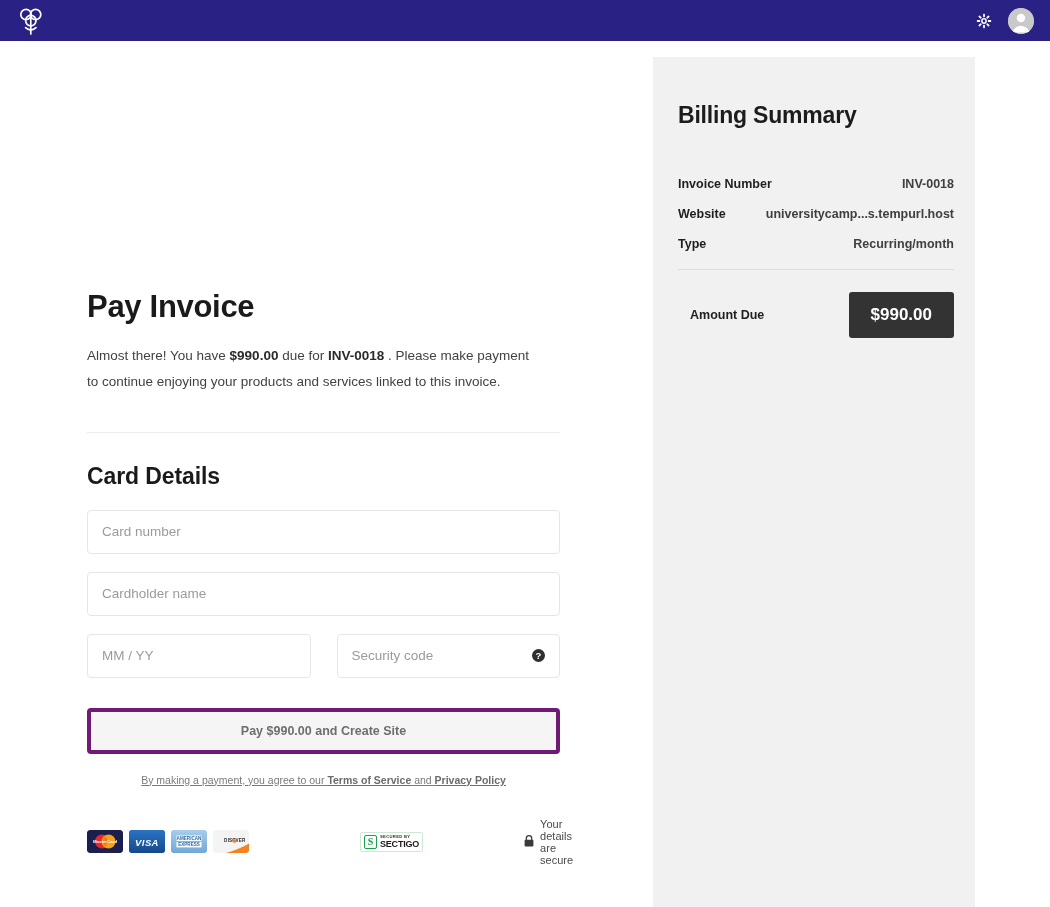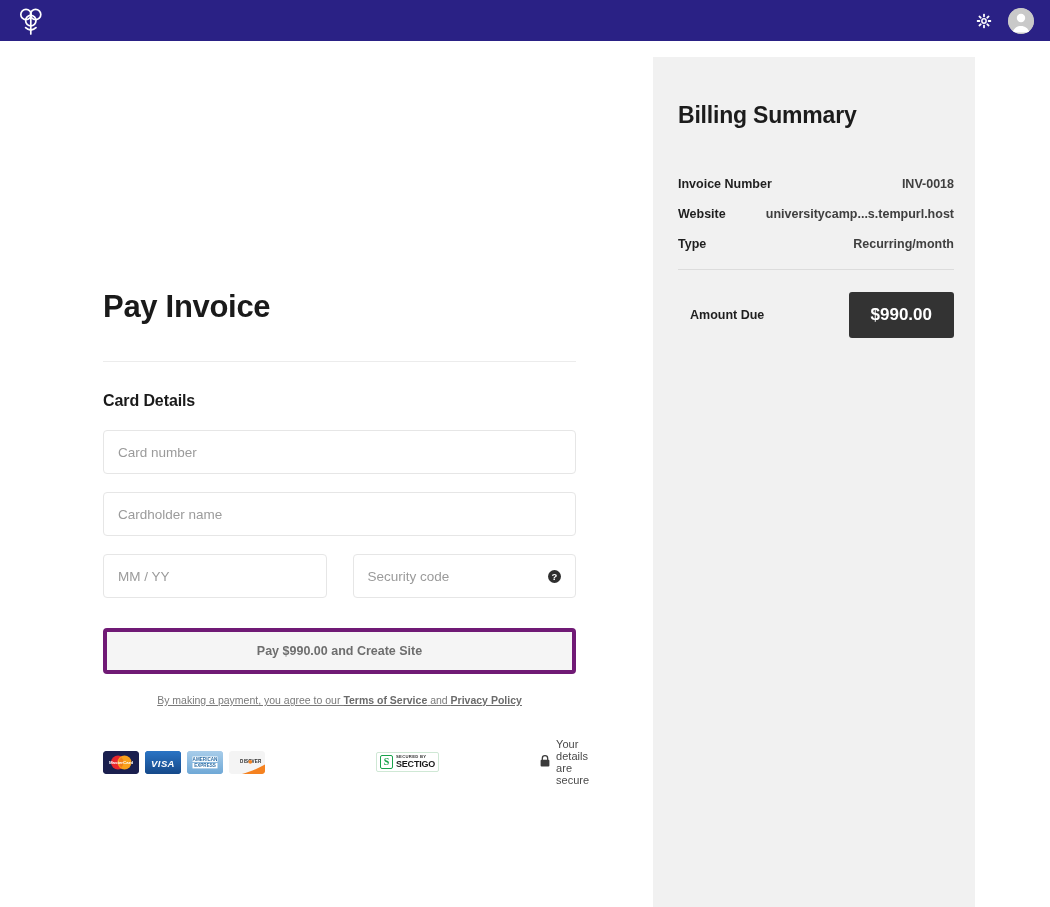--- a/index.html
+++ b/index.html
@@ -56,36 +56,36 @@
   }
   .amount-label { font-size: 12.5px; font-weight: bold; color: #1f1f1f; }
   .amount-chip {
     background: #333333; color: #ffffff;
     font-size: 17px; font-weight: bold;
     padding: 13px 22px; border-radius: 3px;
     min-width: 96px; text-align: center;
   }
 
   
-  .main { position: absolute; left: 16px; top: 0; width: 776px; height: 856px; padding-left: 18px; }
+  .main { position: absolute; left: 0; top: 0; width: 776px; height: 856px; padding-left: 18px; }
   .main-inner { position: absolute; left: 87px; top: 248px; width: 473px; }
 
   .page-title {
     font-size: 31px; font-weight: bold; color: #1a1a1a;
     letter-spacing: -0.3px; margin-bottom: 18px;
   }
   .intro {
     font-size: 13.5px; color: #424242; line-height: 1.95; max-width: 452px;
   }
   .intro b { font-weight: bold; color: #2b2b2b; }
 
   .rule { height: 1px; background: #ececec; margin: 36px 0 0 0; }
 
   .section-title {
-    font-size: 16px; font-weight: bold; color: #1a1a1a;
+    font-size: 23px; font-weight: bold; color: #1a1a1a;
     margin: 30px 0 20px 0; letter-spacing: -0.1px;
   }
 
   .field {
     width: 473px; height: 44px;
     border: 1px solid #e6e6e6; border-radius: 4px; background: #fff;
     display: flex; align-items: center; padding: 0 14px;
     margin-bottom: 18px;
   }
   .field .ph { font-size: 13.5px; color: #9b9b9b; }
@@ -184,20 +184,21 @@
     </div>
   </div>
 
   <div class="body-area">
 
     <div class="main">
       <div class="main-inner">
 
         <h1 class="page-title">Pay Invoice</h1>
 
+        <p class="intro"><span>Almost there! You have </span><b>$990.00</b><span> due for </span><b>INV-0018</b><span> . Please make payment to continue enjoying your products and services linked to this invoice.</span></p>
 
         <div class="rule"></div>
 
         <h2 class="section-title">Card Details</h2>
 
         <div class="field">
           <span class="ph">Card number</span>
         </div>
 
         <div class="field">

